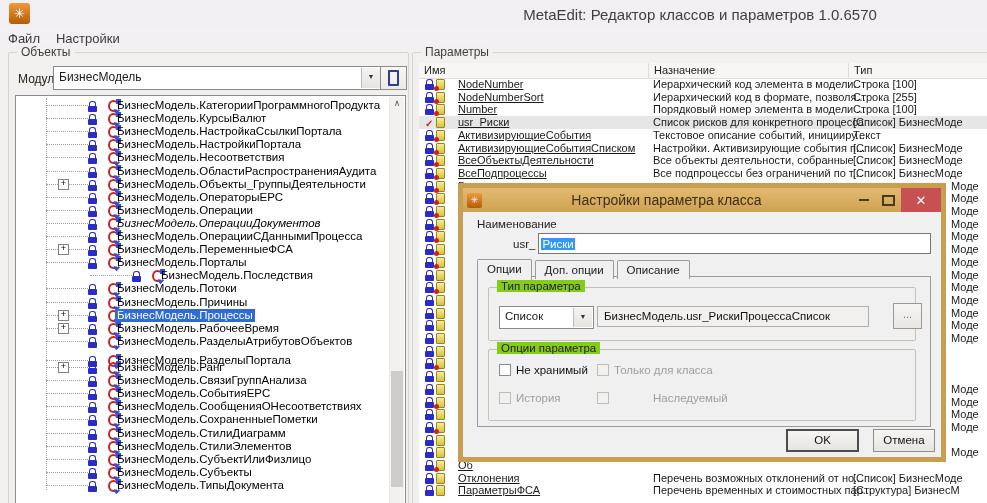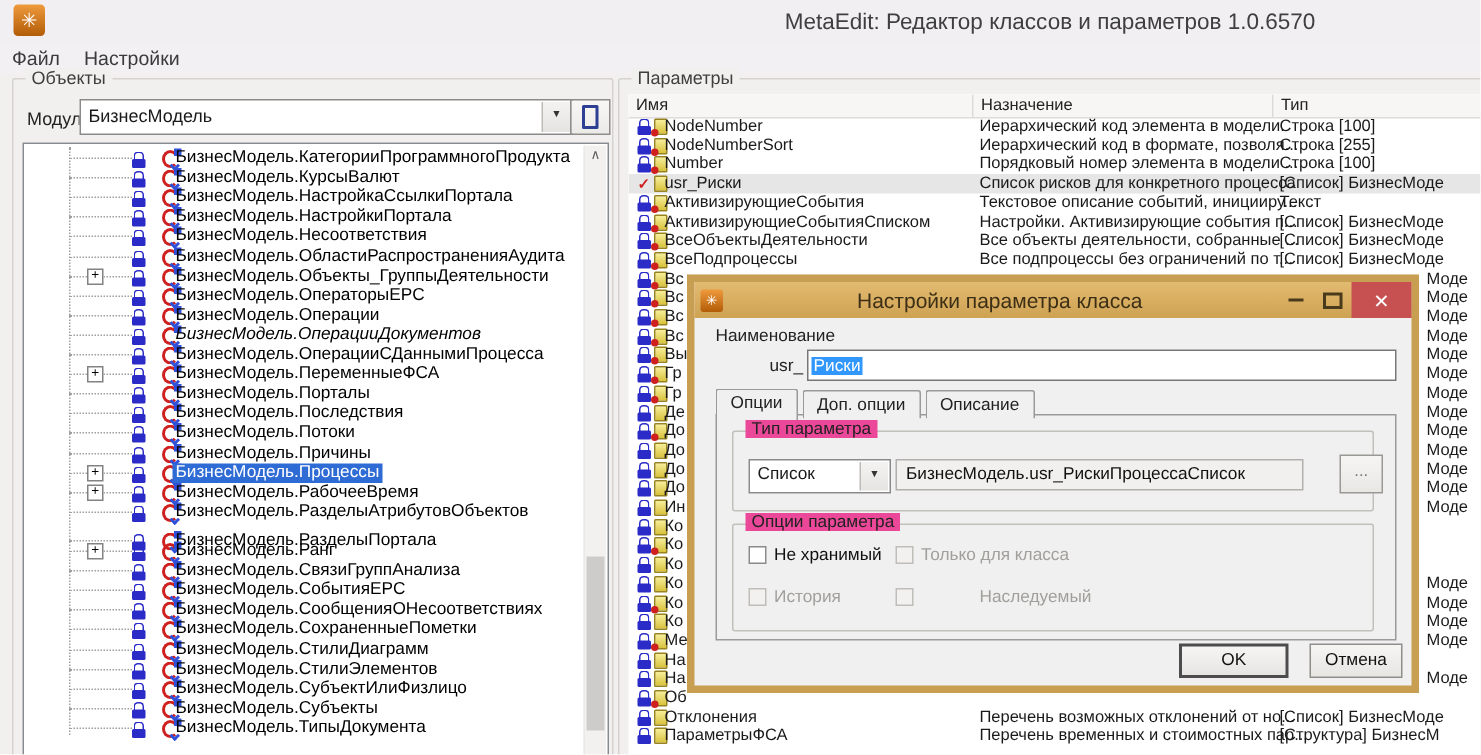--- a/index.html
+++ b/index.html
@@ -55,21 +55,21 @@
   .sbar .thumb{position:absolute;left:1px;width:12px;top:274px;height:116px;background:#cdcccb;}
   
   #lv{position:absolute;left:6px;top:10px;width:570px;height:448px;background:#fff;overflow:hidden;}
   .lvh{position:absolute;top:0;left:0;right:0;height:15px;background:#f7f6f5;border-bottom:1px solid #dedddb;}
   .hcell{position:absolute;top:0;height:15px;line-height:15px;font-size:11px;color:#222;padding-left:5px;
          border-right:1px solid #dcdbd9;box-sizing:border-box;}
   .lrow{position:absolute;left:0;width:570px;height:13px;font-size:11px;line-height:13px;white-space:nowrap;}
   .lrow.selrow{background:#e6e6e6;}
   .ric1{position:absolute;left:6px;top:1px;}
   .ric2{position:absolute;left:17px;top:1px;}
-  .cname{position:absolute;left:24px;}
+  .cname{position:absolute;left:39px;text-decoration:underline;}
   .cdesc{position:absolute;left:234px;}
   .ctype{position:absolute;left:434px;}
   .ctail{position:absolute;left:532px;}
   .yicon{position:relative;display:inline-block;width:9px;height:11px;background:linear-gradient(#f6ee9a,#d9c23b);
          border:1px solid #97831f;border-radius:1px;box-sizing:border-box;}
   .yicon.red:after{content:"";position:absolute;left:-3px;bottom:-2px;width:5px;height:5px;background:#cf2020;border-radius:50%;}
   .chkic{color:#cf2020;font-weight:bold;font-size:10px;display:inline-block;width:9px;}
   
   #dlg{position:absolute;left:458px;top:183px;width:488px;height:279px;box-sizing:border-box;
        border:5px solid #c79e52;background:#f0f0f0;z-index:50;}
@@ -86,21 +86,21 @@
   .nrow{position:absolute;left:14px;right:10px;top:21px;display:flex;align-items:center;font-size:11.5px;}
   .nprefix{margin-right:3px;color:#222;margin-left:36px;}
   .ninput{flex:1;height:19px;border:1px solid #767676;background:#fff;display:flex;align-items:center;padding-left:2px;}
   .nsel{background:#3297fd;color:#fff;padding:0 1px;}
   .tabs{position:absolute;left:14px;top:46px;z-index:2;}
   .tab{display:inline-block;padding:3px 9px;font-size:11.5px;background:#f0f0f0;border:1px solid #9a9a9a;border-bottom:none;
        border-radius:2px 2px 0 0;margin-right:3px;vertical-align:bottom;color:#222;}
   .tab.active{padding-bottom:5px;position:relative;top:1px;}
   .tpanel{position:absolute;left:14px;right:10px;top:64px;height:149px;border:1px solid #9a9a9a;background:#f0f0f0;}
   .dgb{position:absolute;border:1px solid #c2c0bb;border-radius:2px;}
-  .dgb .glb{position:absolute;top:-8px;left:8px;background:#ec4899;padding:0 4px;font-size:11.5px;color:#222;white-space:nowrap;}
+  .dgb .glb{position:absolute;top:-8px;left:8px;background:#84cc16;padding:0 4px;font-size:11.5px;color:#222;white-space:nowrap;}
   #g1{left:10px;top:10px;right:14px;height:52px;}
   #g2{left:10px;top:72px;right:14px;height:70px;}
   #typecombo{left:10px;top:18px;width:88px;height:21px;line-height:19px;padding-left:5px;font-size:11.5px;}
   #typefield{position:absolute;left:108px;top:18px;right:46px;height:21px;border:1px solid #b2b0ac;background:#f1f0ee;
              font-size:11.5px;line-height:19px;padding-left:6px;color:#111;white-space:nowrap;overflow:hidden;box-sizing:border-box;}
   #browsebtn{position:absolute;right:8px;top:26px;width:27px;height:24px;background:linear-gradient(#f6f5f4,#e9e7e4);
              border:1px solid #9a9894;color:#777;font-size:11px;text-align:center;line-height:20px;}
   .cbrow{position:absolute;display:flex;align-items:center;gap:5px;font-size:11.5px;color:#111;white-space:nowrap;}
   .cbrow .box{width:12px;height:12px;background:#fff;border:1px solid #8a8a8a;box-sizing:border-box;}
   .cbrow.dis{color:#a19f9b;}
@@ -144,21 +144,21 @@
         <div class="titem" style="top: 42.3px;"><span class="hline"></span><span class="lock ticon1"></span><span class="clsic ticon2"><span class="cr"></span><span class="bs"></span><span class="ba"></span></span><span class="tlabel">БизнесМодель.НастройкиПортала</span></div>
         <div class="titem" style="top: 55.4px;"><span class="hline"></span><span class="lock ticon1"></span><span class="clsic ticon2"><span class="cr"></span><span class="bs"></span><span class="ba"></span></span><span class="tlabel">БизнесМодель.Несоответствия</span></div>
         <div class="titem" style="top: 68.5px;"><span class="hline"></span><span class="lock ticon1"></span><span class="clsic ticon2"><span class="cr"></span><span class="bs"></span><span class="ba"></span></span><span class="tlabel">БизнесМодель.ОбластиРаспространенияАудита</span></div>
         <div class="titem" style="top: 81.6px;"><span class="hline"></span><span class="exp">+</span><span class="lock ticon1"></span><span class="clsic ticon2"><span class="cr"></span><span class="bs"></span><span class="ba"></span></span><span class="tlabel">БизнесМодель.Объекты_ГруппыДеятельности</span></div>
         <div class="titem" style="top: 94.7px;"><span class="hline"></span><span class="lock ticon1"></span><span class="clsic ticon2"><span class="cr"></span><span class="bs"></span><span class="ba"></span></span><span class="tlabel">БизнесМодель.ОператорыEPC</span></div>
         <div class="titem" style="top: 107.8px;"><span class="hline"></span><span class="lock ticon1"></span><span class="clsic ticon2"><span class="cr"></span><span class="bs"></span><span class="ba"></span></span><span class="tlabel">БизнесМодель.Операции</span></div>
         <div class="titem" style="top: 120.9px; font-style: italic;"><span class="hline"></span><span class="lock ticon1"></span><span class="clsic ticon2"><span class="cr"></span><span class="bs"></span><span class="ba"></span></span><span class="tlabel">БизнесМодель.ОперацииДокументов</span></div>
         <div class="titem" style="top: 134px;"><span class="hline"></span><span class="lock ticon1"></span><span class="clsic ticon2"><span class="cr"></span><span class="bs"></span><span class="ba"></span></span><span class="tlabel">БизнесМодель.ОперацииСДаннымиПроцесса</span></div>
         <div class="titem" style="top: 147.1px;"><span class="hline"></span><span class="exp">+</span><span class="lock ticon1"></span><span class="clsic ticon2"><span class="cr"></span><span class="bs"></span><span class="ba"></span></span><span class="tlabel">БизнесМодель.ПеременныеФСА</span></div>
         <div class="titem" style="top: 160.2px;"><span class="hline"></span><span class="lock ticon1"></span><span class="clsic ticon2"><span class="cr"></span><span class="bs"></span><span class="ba"></span></span><span class="tlabel">БизнесМодель.Порталы</span></div>
-        <div class="titem" style="top: 173.3px;"><span class="hline"></span><span class="lock ticon1"></span><span class="clsic ticon2"><span class="cr"></span><span class="bs"></span><span class="ba"></span></span><span class="tlabel">БизнесМодель.Последствия</span></div>
+        <div class="titem" style="top: 173.3px; margin-left: 44px;"><span class="hline"></span><span class="lock ticon1"></span><span class="clsic ticon2"><span class="cr"></span><span class="bs"></span><span class="ba"></span></span><span class="tlabel">БизнесМодель.Последствия</span></div>
         <div class="titem" style="top: 186.4px;"><span class="hline"></span><span class="lock ticon1"></span><span class="clsic ticon2"><span class="cr"></span><span class="bs"></span><span class="ba"></span></span><span class="tlabel">БизнесМодель.Потоки</span></div>
         <div class="titem" style="top: 199.5px;"><span class="hline"></span><span class="lock ticon1"></span><span class="clsic ticon2"><span class="cr"></span><span class="bs"></span><span class="ba"></span></span><span class="tlabel">БизнесМодель.Причины</span></div>
         <div class="titem" style="top: 212.6px;"><span class="hline"></span><span class="exp">+</span><span class="lock ticon1"></span><span class="clsic ticon2"><span class="cr"></span><span class="bs"></span><span class="ba"></span></span><span class="tlabel selrow">БизнесМодель.Процессы</span></div>
         <div class="titem" style="top: 225.7px;"><span class="hline"></span><span class="exp">+</span><span class="lock ticon1"></span><span class="clsic ticon2"><span class="cr"></span><span class="bs"></span><span class="ba"></span></span><span class="tlabel">БизнесМодель.РабочееВремя</span></div>
         <div class="titem" style="top: 238.8px;"><span class="hline"></span><span class="lock ticon1"></span><span class="clsic ticon2"><span class="cr"></span><span class="bs"></span><span class="ba"></span></span><span class="tlabel">БизнесМодель.РазделыАтрибутовОбъектов</span></div>
         <div class="titem" style="top: 258px;"><span class="hline"></span><span class="lock ticon1"></span><span class="clsic ticon2"><span class="cr"></span><span class="bs"></span><span class="ba"></span></span><span class="tlabel">БизнесМодель.РазделыПортала</span></div>
         <div class="titem" style="top: 265px;"><span class="hline"></span><span class="exp">+</span><span class="lock ticon1"></span><span class="clsic ticon2"><span class="cr"></span><span class="bs"></span><span class="ba"></span></span><span class="tlabel">БизнесМодель.Ранг</span></div>
         <div class="titem" style="top: 278.1px;"><span class="hline"></span><span class="lock ticon1"></span><span class="clsic ticon2"><span class="cr"></span><span class="bs"></span><span class="ba"></span></span><span class="tlabel">БизнесМодель.СвязиГруппАнализа</span></div>
         <div class="titem" style="top: 291.2px;"><span class="hline"></span><span class="lock ticon1"></span><span class="clsic ticon2"><span class="cr"></span><span class="bs"></span><span class="ba"></span></span><span class="tlabel">БизнесМодель.СобытияEPC</span></div>
         <div class="titem" style="top: 304.3px;"><span class="hline"></span><span class="lock ticon1"></span><span class="clsic ticon2"><span class="cr"></span><span class="bs"></span><span class="ba"></span></span><span class="tlabel">БизнесМодель.СообщенияОНесоответствиях</span></div>

